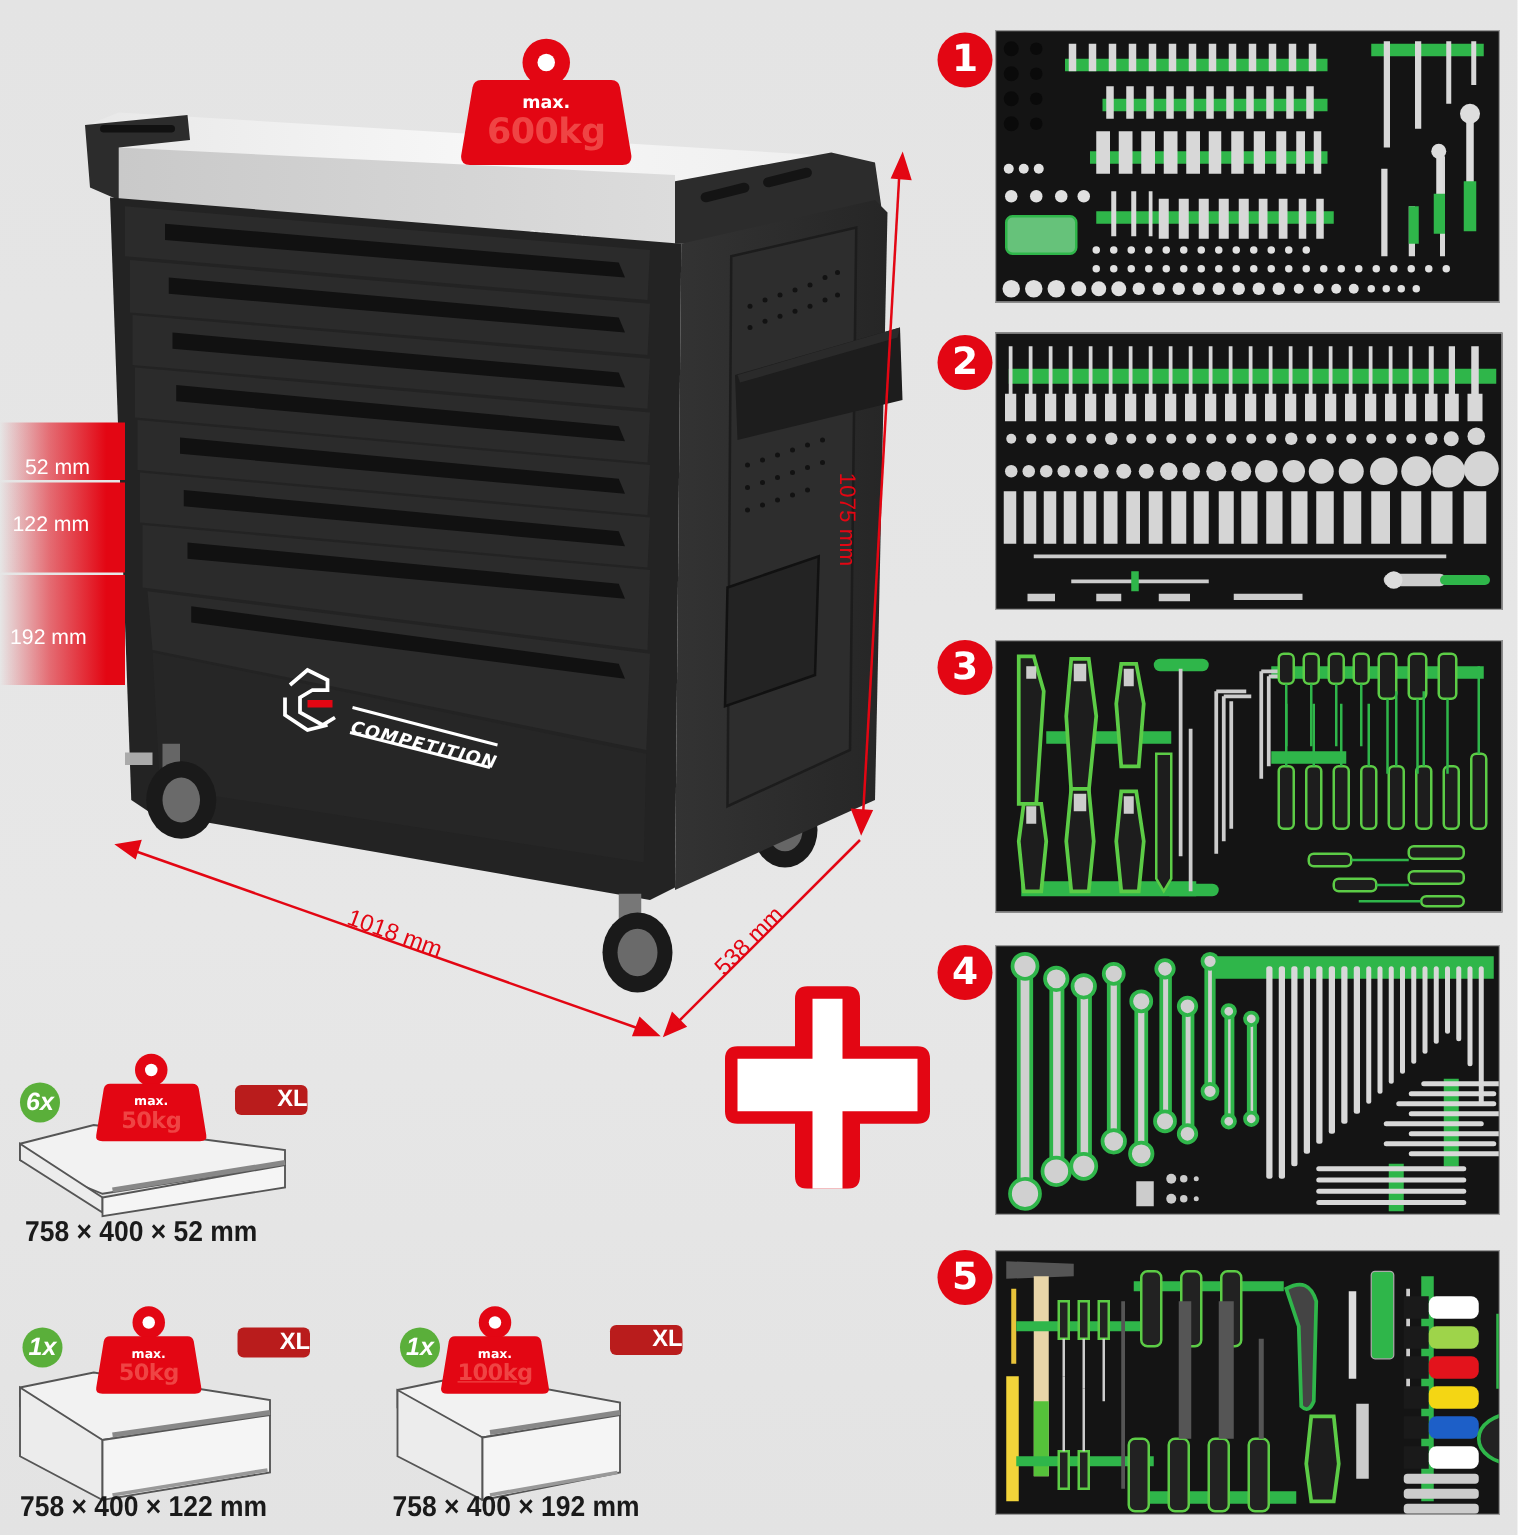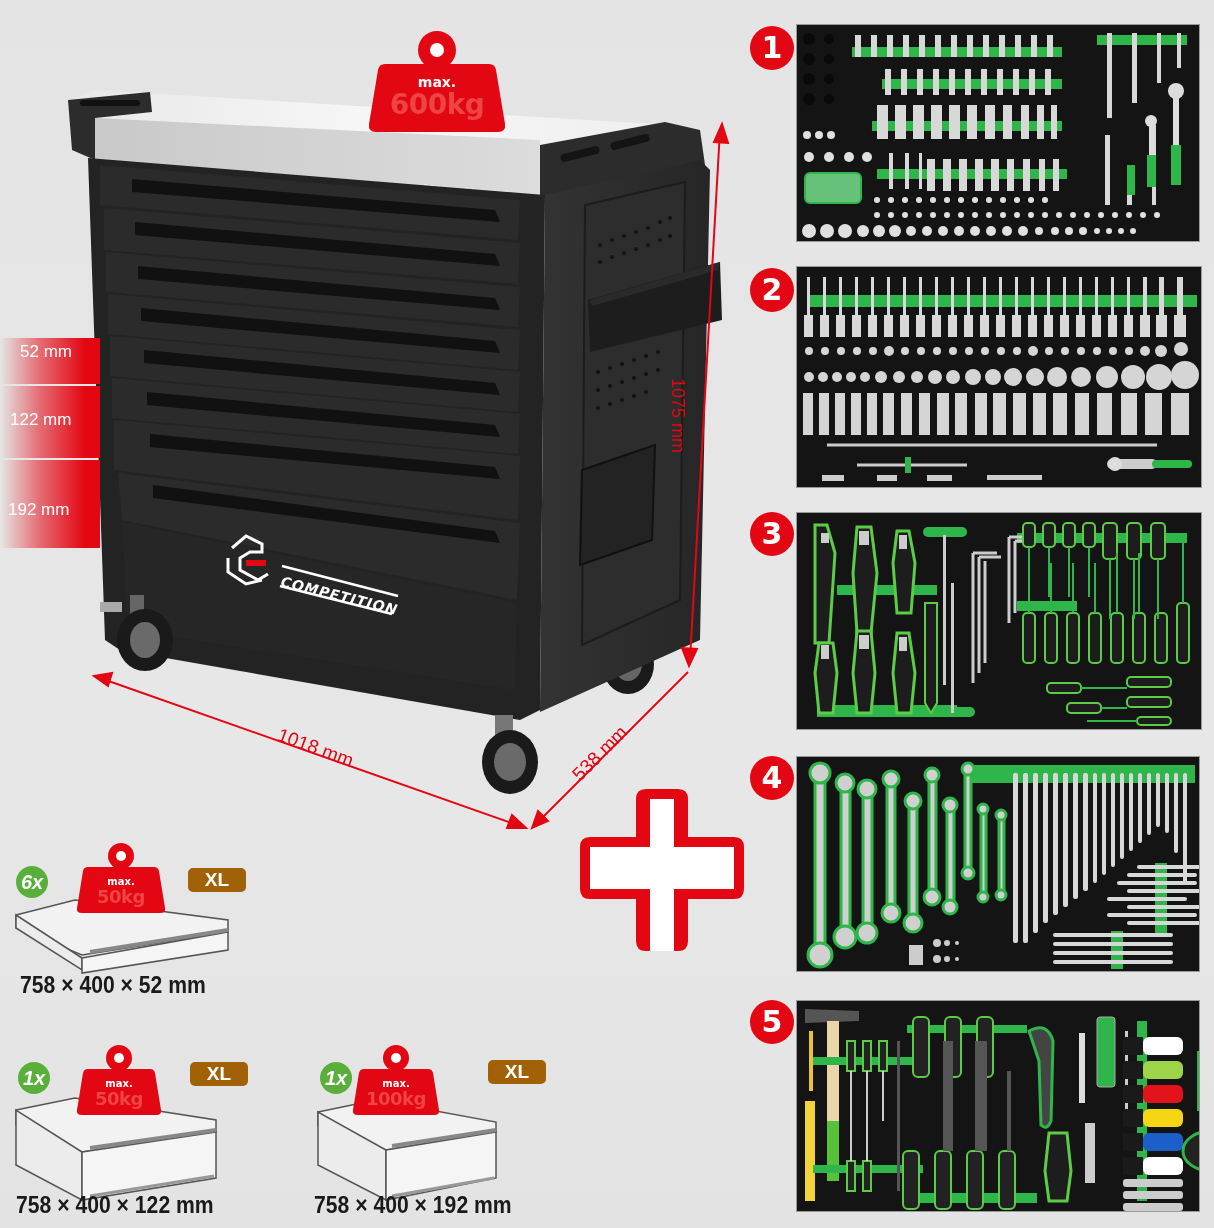--- a/index.html
+++ b/index.html
@@ -22,21 +22,21 @@
 
   .dim-label { position: absolute; color: #e30613; font-family: "Liberation Sans", sans-serif; font-size: 19px; white-space: nowrap; font-weight: normal; }
 
   .side-scale { position: absolute; left: 0; top: 338px; width: 100px; height: 210px; }
   .scale-band { position: absolute; left: 0; width: 100px; background: linear-gradient(90deg, rgba(227,6,19,0) 0%, rgba(227,6,19,0.55) 40%, #e30613 85%); }
   .scale-lbl { position: absolute; color: #fff; font-size: 17px; white-space: nowrap; }
 
   
   .drawer-block { position: absolute; padding-left: 36px; }
   .count-badge { position: absolute; width: 32px; height: 32px; border-radius: 50%; background: #5aaf3a; color: #fff; font-weight: bold; font-style: italic; font-size: 20px; text-align: center; line-height: 32px; font-family: "Liberation Sans", sans-serif; }
-  .xl-badge { position: absolute; width: 58px; height: 24px; border-radius: 5px; background: #a16207; color: #fff; font-weight: bold; font-size: 19px; text-align: center; line-height: 24px; }
+  .xl-badge { position: absolute; width: 58px; height: 24px; border-radius: 5px; background: #b91c1c; color: #fff; font-weight: bold; font-size: 19px; text-align: right; line-height: 24px; }
   .drawer-dims { position: absolute; color: #1a1a1a; font-size: 23px; white-space: nowrap; font-family: "Liberation Sans", sans-serif; font-weight: bold; transform: scaleX(0.92); transform-origin: left; }
 
   
   #plus { position: absolute; left: 576px; top: 785px; }
 
   
   .tray-num { position: absolute; width: 44px; height: 44px; border-radius: 50%; background: #e30613; color: #fff; font-weight: bold; font-size: 30px; text-align: center; line-height: 44px; font-family: "DejaVu Sans", sans-serif; }
   .tray { position: absolute; background: #141414; border: 1px solid #9a9a9a; overflow: hidden; }
   .tray svg { position: absolute; left: 0; top: 0; }
 </style>
@@ -181,21 +181,21 @@
 </svg>
 
 <div class="dim-label" style="left:688px; top:378px; transform: rotate(90deg); transform-origin:left top; font-size:18px;">1075 mm</div>
 <div class="dim-label" style="left:282px; top:724px; transform: rotate(20deg); transform-origin:left top;">1018 mm</div>
 <div class="dim-label" style="left:568px; top:770px; transform: rotate(-45deg); transform-origin:left top;">538 mm</div>
 
 <div class="side-scale">
   <div class="scale-band" style="top:0; height:46px;"></div>
   <div class="scale-band" style="top:48px; height:72px;"></div>
   <div class="scale-band" style="top:122px; height:88px;"></div>
-  <div class="scale-lbl" style="left:20px; top:4px;text-align:right;">52 mm</div>
+  <div class="scale-lbl" style="left:20px; top:26px;text-align:right;">52 mm</div>
   <div class="scale-lbl" style="left:10px; top:72px;text-align:center;">122 mm</div>
   <div class="scale-lbl" style="left:8px; top:162px;">192 mm</div>
 </div>
 
 <div class="weight" style="left:367px; top:24px; width:140px; height:110px;">
   <svg width="140" height="110">
     <circle cx="70" cy="26" r="19" fill="#e30613"></circle>
     <circle cx="70" cy="26" r="7" fill="#fff"></circle>
     <path d="M18,40 L122,40 Q128,40 129,46 L138,100 Q139,108 131,108 L9,108 Q1,108 2,100 L11,46 Q12,40 18,40 Z" fill="#e30613"></path>
   </svg>
@@ -255,21 +255,21 @@
     <line x1="96" y1="76" x2="200" y2="60" stroke="#888" stroke-width="4"></line>
     <line x1="96" y1="126" x2="198" y2="108" stroke="#999" stroke-width="3"></line>
   </svg>
   <div class="weight" style="left:56px; top:2px; width:88px; height:74px;">
     <svg width="88" height="74">
       <circle cx="44" cy="16" r="13" fill="#e30613"></circle>
         <circle cx="44" cy="16" r="5" fill="#fff"></circle>
       <path d="M12,27 L76,27 Q80,27 81,31 L87,68 Q88,73 82,73 L6,73 Q0,73 1,68 L7,31 Q8,27 12,27 Z" fill="#e30613"></path>
     </svg>
     <div class="w-max" style="top:36px; font-size:10px;">max.</div>
-    <div class="w-val" style="top:46px; font-size:18px;">100kg</div>
+    <div class="w-val" style="top:46px; font-size:18px;text-decoration:underline;">100kg</div>
   </div>
   <div class="xl-badge" style="left:192px; top:20px;">XL</div>
   <div class="drawer-dims" style="left:18px; top:152px;">758 × 400 × 192 mm</div>
 </div>
 
 <svg id="plus" width="172" height="166">
   <path d="M70,4 L102,4 Q112,4 112,14 L112,52 L158,52 Q168,52 168,62 L168,104 Q168,114 158,114 L112,114 L112,156 Q112,166 102,166 L70,166 Q60,166 60,156 L60,114 L14,114 Q4,114 4,104 L4,62 Q4,52 14,52 L60,52 L60,14 Q60,4 70,4 Z" fill="#e30613"></path>
   <path d="M74,14 L98,14 L98,62 L158,62 L158,104 L98,104 L98,166 L74,166 L74,104 L14,104 L14,62 L74,62 Z" fill="#fff"></path>
 </svg>
 

